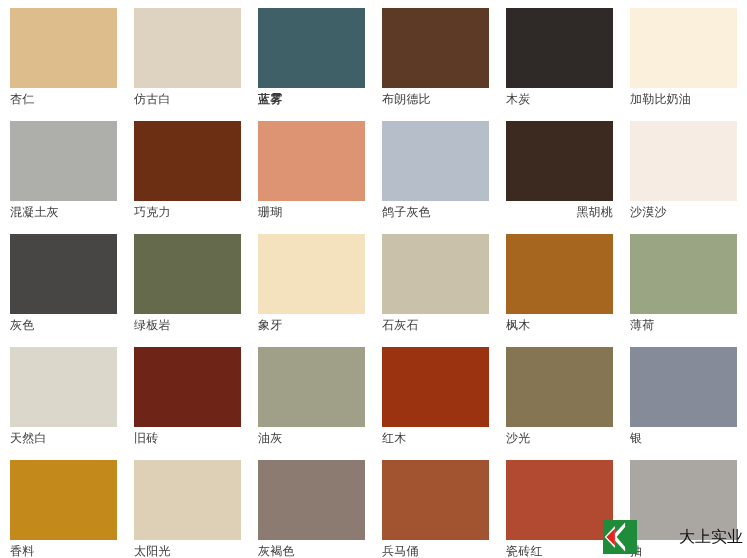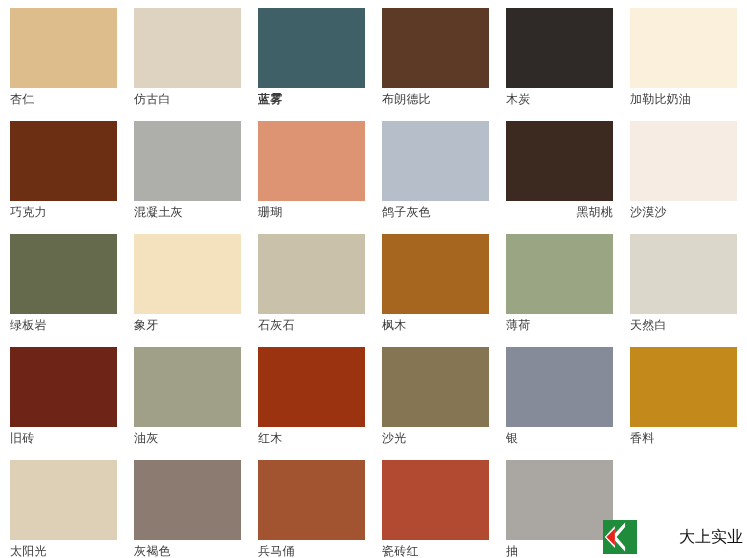--- a/index.html
+++ b/index.html
@@ -93,42 +93,46 @@
     </div>
     <div class="swatch-cell">
       <div class="swatch-chip" title="木炭" style="background-color: rgb(47, 42, 40);"></div>
       <div class="swatch-label" style="color: rgb(59, 59, 59);">木炭</div>
     </div>
     <div class="swatch-cell">
       <div class="swatch-chip" title="加勒比奶油" style="background-color: rgb(251, 240, 220);"></div>
       <div class="swatch-label" style="color: rgb(59, 59, 59);">加勒比奶油</div>
     </div>
     <div class="swatch-cell">
+      <div class="swatch-chip" title="混凝土灰" style="background-color: rgb(174, 174, 171);"></div>
+      <div class="swatch-label" style="color: rgb(59, 59, 59);">混凝土灰</div>
+    </div>
+    <div class="swatch-cell">
       <div class="swatch-chip" title="巧克力" style="background-color: rgb(108, 47, 20);"></div>
       <div class="swatch-label" style="color: rgb(59, 59, 59);">巧克力</div>
     </div>
     <div class="swatch-cell">
-      <div class="swatch-chip" title="混凝土灰" style="background-color: rgb(174, 174, 171);"></div>
-      <div class="swatch-label" style="color: rgb(59, 59, 59);">混凝土灰</div>
-    </div>
-    <div class="swatch-cell">
       <div class="swatch-chip" title="珊瑚" style="background-color: rgb(221, 148, 115);"></div>
       <div class="swatch-label" style="color: rgb(59, 59, 59);">珊瑚</div>
     </div>
     <div class="swatch-cell">
       <div class="swatch-chip" title="鸽子灰色" style="background-color: rgb(182, 191, 201);"></div>
       <div class="swatch-label" style="color: rgb(59, 59, 59);">鸽子灰色</div>
     </div>
     <div class="swatch-cell">
       <div class="swatch-chip" title="黑胡桃" style="background-color: rgb(60, 42, 32);"></div>
       <div class="swatch-label" style="color: rgb(59, 59, 59); text-align: right;">黑胡桃</div>
     </div>
     <div class="swatch-cell">
       <div class="swatch-chip" title="沙漠沙" style="background-color: rgb(247, 236, 228);"></div>
       <div class="swatch-label" style="color: rgb(59, 59, 59);">沙漠沙</div>
+    </div>
+    <div class="swatch-cell">
+      <div class="swatch-chip" title="灰色" style="background-color: rgb(71, 70, 68);"></div>
+      <div class="swatch-label" style="color: rgb(59, 59, 59);">灰色</div>
     </div>
     <div class="swatch-cell">
       <div class="swatch-chip" title="绿板岩" style="background-color: rgb(101, 106, 77);"></div>
       <div class="swatch-label" style="color: rgb(59, 59, 59);">绿板岩</div>
     </div>
     <div class="swatch-cell">
       <div class="swatch-chip" title="象牙" style="background-color: rgb(244, 226, 191);"></div>
       <div class="swatch-label" style="color: rgb(59, 59, 59);">象牙</div>
     </div>
     <div class="swatch-cell">

